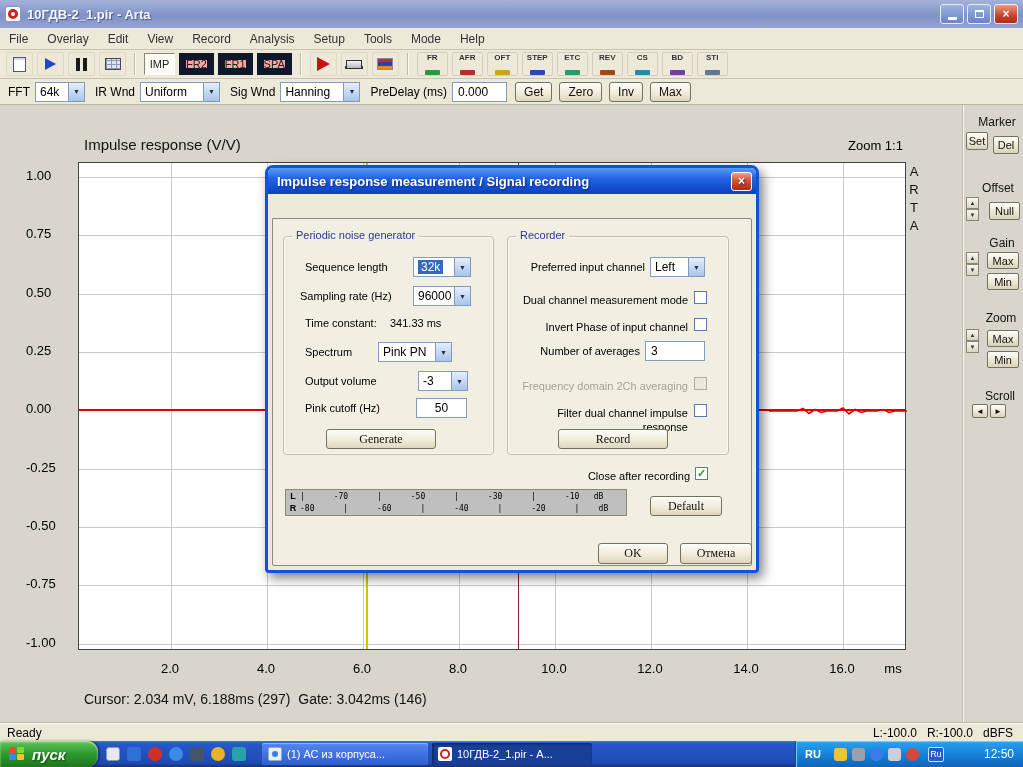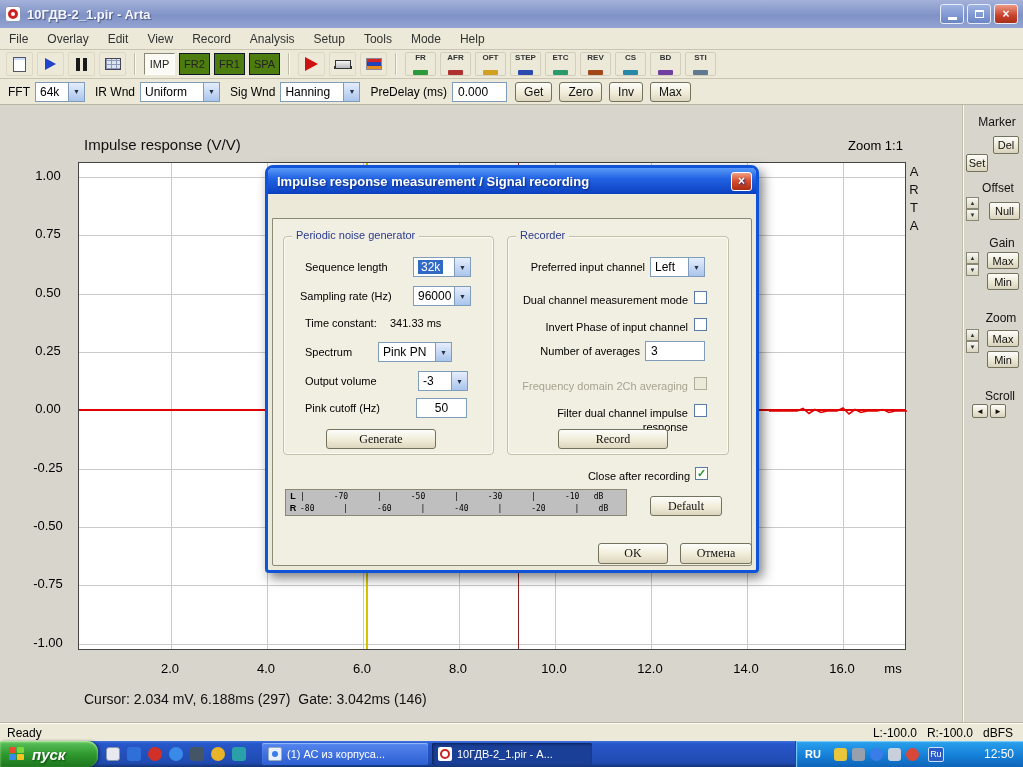--- a/index.html
+++ b/index.html
@@ -29,21 +29,21 @@
   .toolbar1 { position:absolute; top:50px; left:0; width:1023px; height:29px; background:#ece9d8;
     border-bottom:1px solid #c9c5b2; display:flex; align-items:center; padding-left:6px; gap:4px; }
   .tbtn { width:27px; height:24px; display:flex; align-items:center; justify-content:center; background:#ece9d8; border:1px solid #dcd8c4; border-radius:2px; }
   .tsep { width:0; height:22px; border-left:1px solid #c0bca8; border-right:1px solid #fbf9f0; margin:0 4px; }
   .ico-page { width:13px; height:15px; background:#fff; border:1px solid #556; box-shadow:inset 0 2px 0 #cdf; }
   .ico-flag { width:0; height:0; border-top:6px solid transparent; border-bottom:6px solid transparent; border-left:11px solid #2244cc; }
   .ico-pause { display:flex; gap:3px; }
   .ico-pause i { width:4px; height:13px; background:#1a1a1a; }
   .ico-grid { width:16px; height:12px; border:1px solid #445; background-color:#dde4ee;
     background-image:repeating-linear-gradient(90deg,#8899bb 0 1px,transparent 1px 5px),repeating-linear-gradient(0deg,#8899bb 0 1px,transparent 1px 4px); }
-  .mode-btn { min-width:31px; height:22px; display:flex; align-items:center; justify-content:center; font-size:11px; color:#222; background:#4d7c0f; border:1px solid #0f172a; }
+  .mode-btn { min-width:31px; height:22px; display:flex; align-items:center; justify-content:center; font-size:11px; color:#222; background:#fca5a5; border:7px solid #0f172a; }
   .mode-btn.pressed { background:#fbfaf4; border:1px solid; border-color:#8a8875 #fff #fff #8a8875; }
   .ico-play { width:0; height:0; border-top:7px solid transparent; border-bottom:7px solid transparent; border-left:13px solid #cc1111; }
   .ico-gen { width:16px; height:9px; border:1px solid #333; background:linear-gradient(#f4f4f4,#b8b8c0); box-shadow:-4px 3px 0 -3px #333, 4px 3px 0 -3px #333; }
   .ico-flag3 { width:16px; height:12px; border:1px solid #889; display:flex; flex-direction:column; }
   .ico-flag3 i { flex:1; }
   .ico-flag3 i:nth-child(1){ background:#d22525; } .ico-flag3 i:nth-child(2){ background:#2342b8; } .ico-flag3 i:nth-child(3){ background:#e8891d; }
   .mini-btn { width:31px; height:24px; border:1px solid #d2cebb; border-radius:2px; background:#ece9d8;
     display:flex; flex-direction:column; align-items:center; justify-content:center; gap:8px; }
   .mini-btn .lbl { font-size:8px; font-weight:bold; color:#333; line-height:8px; }
   .mini-btn .bar { width:15px; height:5px; border-radius:1px; }
@@ -69,21 +69,21 @@
   .panel-divider { position:absolute; left:962px; top:0; width:1px; height:618px; background:#c2beac; box-shadow:1px 0 0 #f8f6ee; }
   .chart-title { position:absolute; left:84px; top:31px; font-size:15px; color:#111; }
   .zoom-label { position:absolute; left:836px; top:33px; font-size:13px;margin-left:12px; }
   .plot { position:absolute; left:78px; top:57px; width:828px; height:488px; background:#fff; border:1px solid #444; }
   .hgrid { position:absolute; left:0; width:100%; height:1px; background:#cacaca; }
   .vgrid { position:absolute; top:0; width:1px; height:100%; background:#cacaca; }
   .zline { position:absolute; left:0; top:246px; width:100%; height:2px; background:#e00000; }
   .cursorline { position:absolute; top:0; left:287px; width:2px; height:100%; background:#d4c400; }
   .gateline { position:absolute; top:0; left:439px; width:1px; height:100%; background:#8a2424; }
   .wiggle { position:absolute; left:690px; top:240px; }
-  .ytick { position:absolute; left:26px; width:44px; text-align:center; font-size:13px; }
+  .ytick { position:absolute; left:26px; width:44px; text-align:left; font-size:13px; }
   .xtick { position:absolute; top:556px; width:44px; text-align:center; font-size:13px; }
   .x-unit { position:absolute; top:556px; left:871px; width:44px; text-align:center; font-size:13px; }
   .watermark { position:absolute; left:906px; top:58px; width:16px; font-size:13px; line-height:18px; text-align:center; color:#111; }
   .cursor-text { position:absolute; left:84px; top:586px; font-size:14px; white-space:pre; color:#111; }
 
   
   .panel-label { position:absolute; font-size:12px; color:#111; text-align:center; }
   .sbtn { position:absolute; background:linear-gradient(#fdfdfb,#ece8d4 55%,#d8d2bc); border:1px solid #73725c; border-radius:2px;
     font-size:11px; display:flex; align-items:center; justify-content:center; color:#111; }
   .spin { position:absolute; width:13px; height:24px; display:flex; flex-direction:column; }
@@ -349,21 +349,21 @@
     <div class="watermark">
       <div>A</div>
       <div>R</div>
       <div>T</div>
       <div>A</div>
     </div>
 
     <div class="cursor-text">Cursor: 2.034 mV, 6.188ms (297)  Gate: 3.042ms (146)</div>
 
     <div class="panel-label" style="left:974px;top:10px;width:46px">Marker</div>
-    <div class="sbtn" style="left:966px;top:49px;width:22px;height:18px">Set</div>
+    <div class="sbtn" style="left:966px;top:27px;width:22px;height:18px">Set</div>
     <div class="sbtn" style="left:993px;top:31px;width:26px;height:18px">Del</div>
 
     <div class="panel-label" style="left:976px;top:76px;width:44px">Offset</div>
     <div class="spin" style="left:966px;top:92px">
       <b>▲</b>
       <b>▼</b>
     </div>
     <div class="sbtn" style="left:989px;top:97px;width:31px;height:18px">Null</div>
 
     <div class="panel-label" style="left:984px;top:131px;width:36px">Gain</div>

